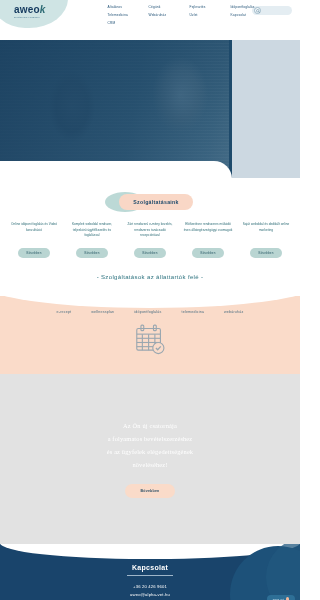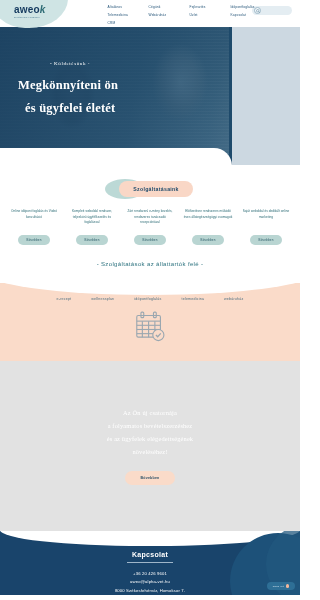--- a/index.html
+++ b/index.html
@@ -6,21 +6,21 @@
   html,body{ width:300px; height:600px; }
   body{
     font-family:"Liberation Sans", sans-serif;
     background:#ffffff;
     overflow:hidden;
     position:relative;
   }
 
   
   .header{
-    position:relative; height:27px; background:#ffffff;
+    position:relative; height:40px; background:#ffffff;
     display:flex; align-items:flex-start; z-index:20;
   }
   .logo-blob{
     position:absolute; left:-10px; top:-14px;
     width:78px; height:42px; background:#cfe4e4;
     border-radius:0 0 50% 45%/0 0 70% 75%;
     z-index:0;
   }
   .logo{
     position:relative; z-index:2; margin:5px 0 0 14px;
@@ -223,27 +223,20 @@
     </div>
   </div>
 </div>
 
 <section class="hero">
   <div class="hero-photo"></div>
   <div class="hero-tint"></div>
   <div class="hero-rightpanel"></div>
   <div class="hero-blue-edge"></div>
 
-  <div class="hero-text">
-    <div class="hero-kicker">- Küldetésünk -</div>
-    <h1 class="hero-title">
-      <span>Megkönnyíteni ön</span>
-      <span class="l2">és ügyfelei életét</span>
-    </h1>
-  </div>
 
   <div class="hero-curve"></div>
 </section>
 
 <section class="services">
   <div class="badge-wrap">
     <div class="badge-blob"></div>
     <div class="badge">Szolgáltatásaink</div>
   </div>
 

